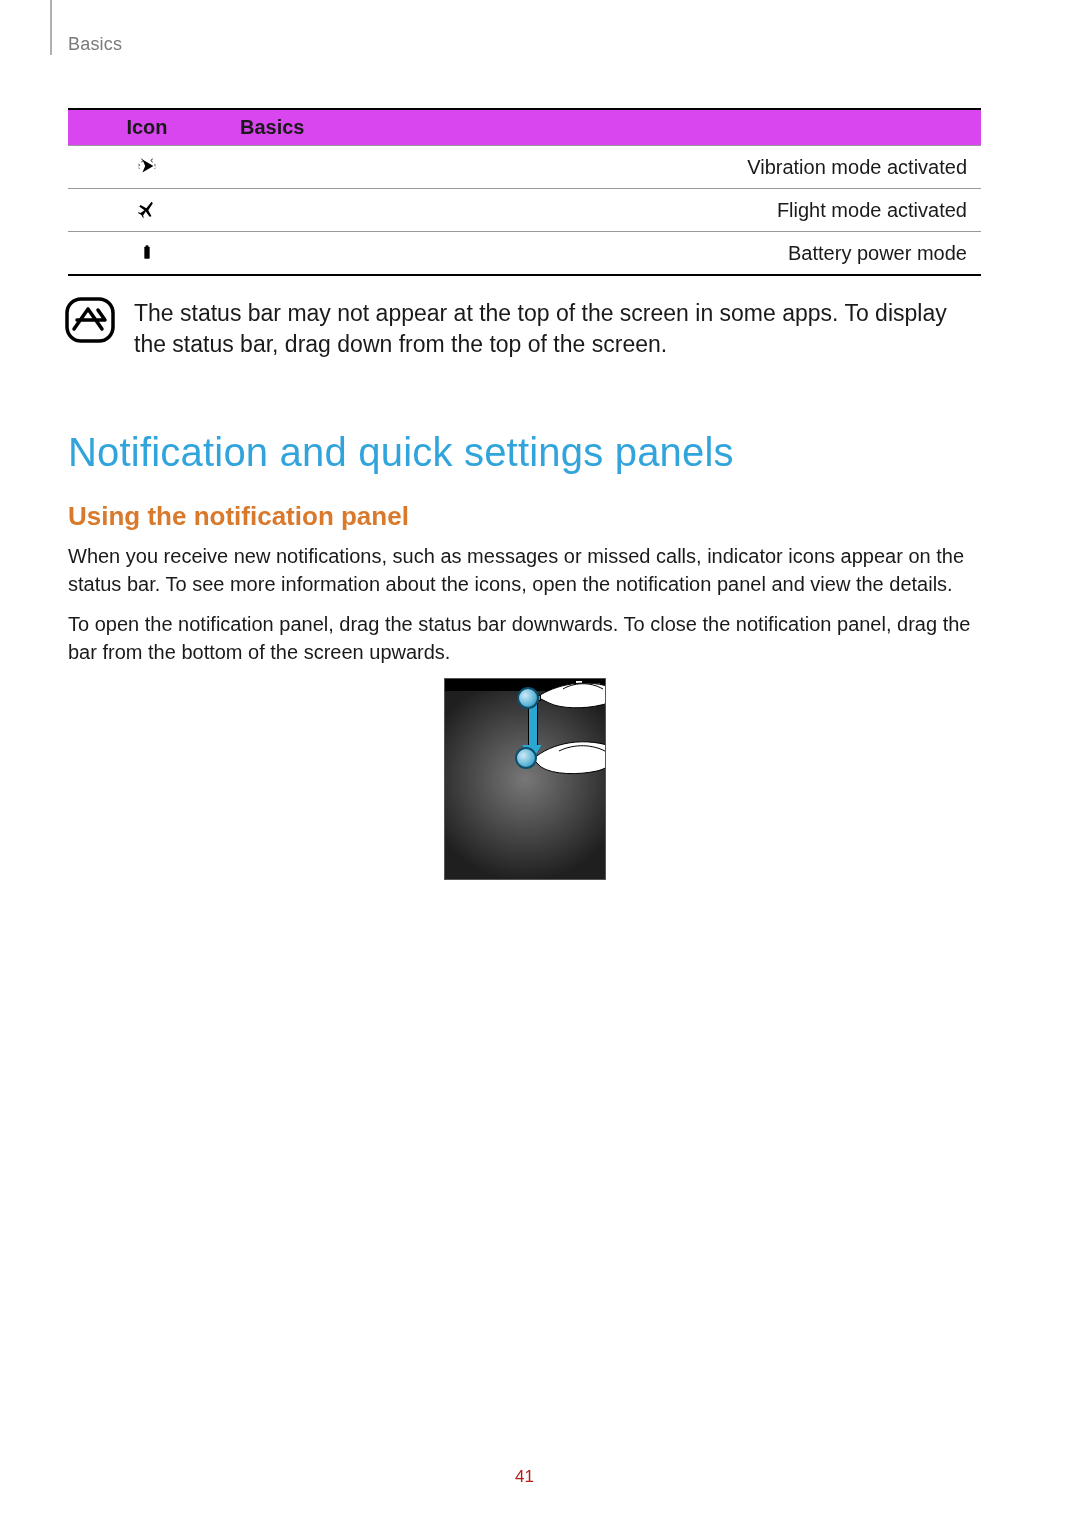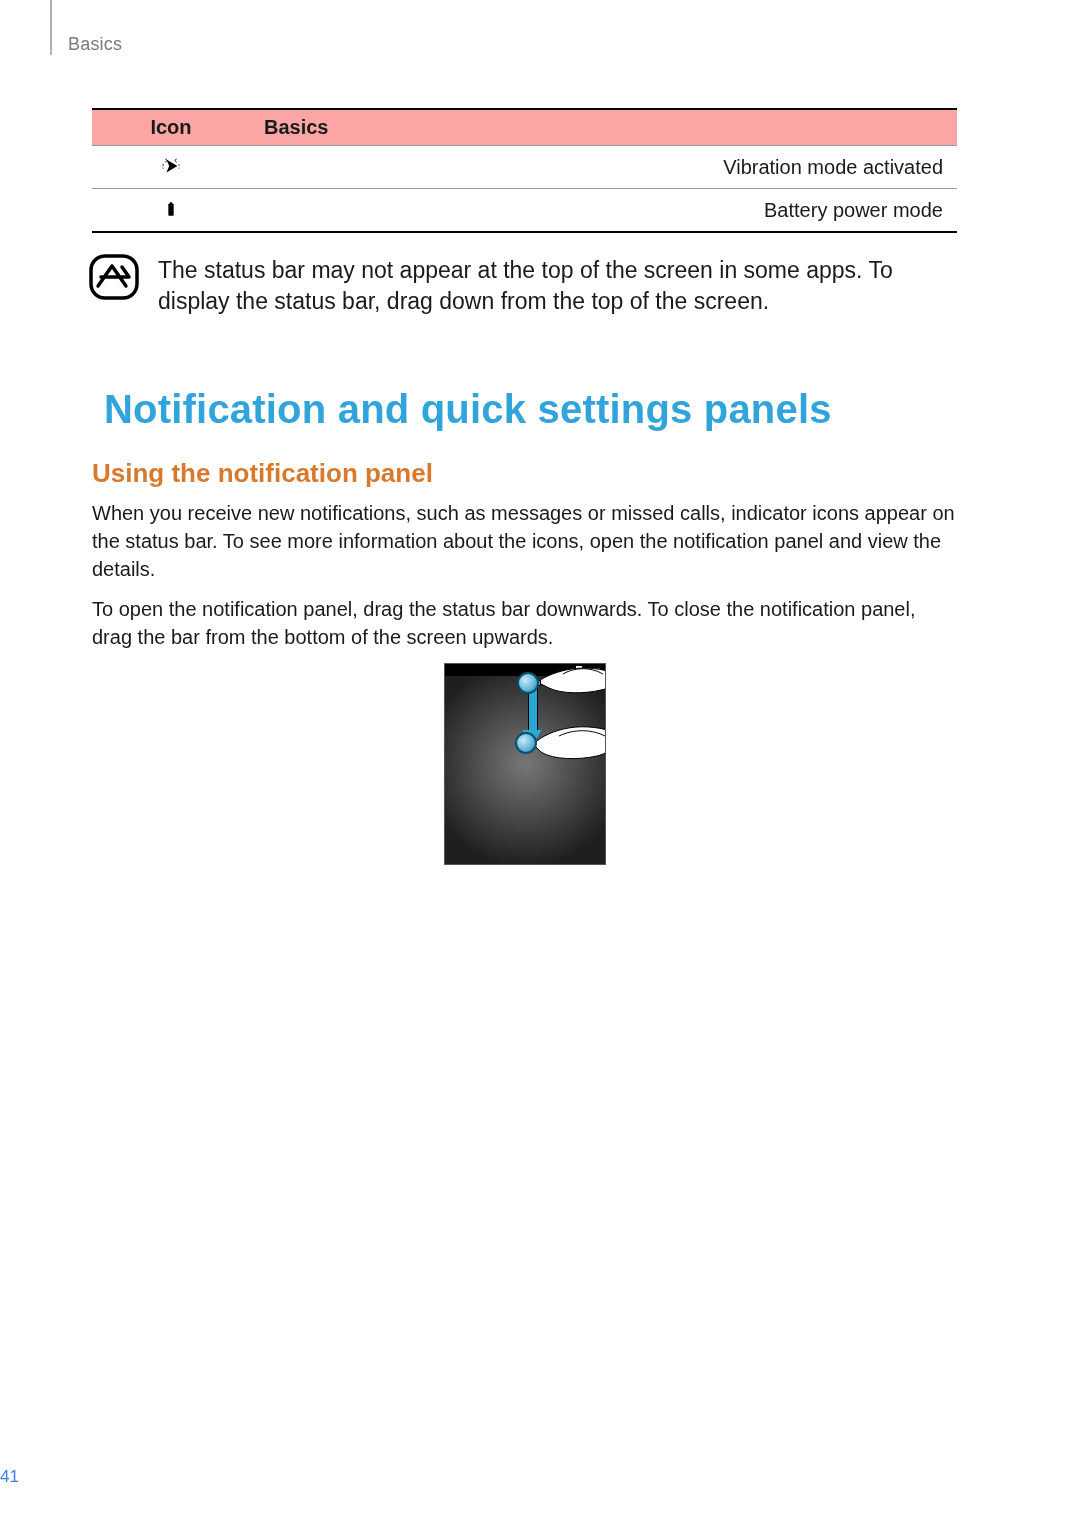--- a/index.html
+++ b/index.html
@@ -6,21 +6,21 @@
     margin: 0;
     padding: 0;
     background: #fff;
     font-family: "Segoe UI", "Myriad Pro", Arial, sans-serif;
     color: #1a1a1a;
   }
   .page {
     width: 1049px;
     height: 1527px;
     box-sizing: border-box;
-    padding: 0 92px;
+    padding: 0 68px;
     position: relative;
   }
   .header-rule {
     position: absolute;
     top: 0;
     left: 50px;
     width: 2px;
     height: 55px;
     background: #b0b0b0;
   }
@@ -36,21 +36,21 @@
     padding-top: 108px;
   }
 
   
   table.icon-table {
     width: 100%;
     border-collapse: collapse;
     font-size: 20px;
   }
   table.icon-table th {
-    background: #fca5a5;
+    background: #d946ef;
     font-weight: 700;
     text-align: left;
     padding: 6px 14px;
     border-top: 2px solid #000;
     border-bottom: 1px solid #999;
   }
   table.icon-table th.icon-col { width: 130px; text-align: center; }
   table.icon-table td {
     padding: 6px 14px;
     border-bottom: 1px solid #999;
@@ -83,23 +83,23 @@
   }
   .note-text {
     font-size: 23px;
     line-height: 1.35;
     padding-top: 2px;
   }
 
   
   h1.section {
     color: #32a4dc;
-    font-weight: 700;
+    font-weight: 400;
     font-size: 40px;
-    margin: 70px 0 26px 12px;
+    margin: 70px 0 26px 0;
     letter-spacing: .2px;
   }
   h2.subsection {
     color: #d9792b;
     font-weight: 700;
     font-size: 26px;
     margin: 5px 0 10px 0;
   }
   p.body {
     font-size: 20px;
@@ -172,22 +172,23 @@
     background: radial-gradient(circle at 35% 35%, #cdeaf6 0%, #5fb5d7 60%, #1976a3 100%);
   }
   .illus .touch.top { top: 8px; left: 72px; }
   .illus .touch.bot { top: 68px; left: 70px; }
   .illus svg.hands { position:absolute; inset:0; }
 
   .page-number {
     position: absolute;
     bottom: 40px;
     left: 0; right: 0;
+    text-align: center;
     font-size: 17px;
-    color: #3b82f6;
+    color: #b91c1c;
   }
 </style>
 </head>
 <body>
 
 <div class="page">
   <div class="header-rule"></div>
   <div class="header-label">Basics</div>
 
   <div class="content">
@@ -203,20 +204,30 @@
         <tr>
           <td class="icon-cell">
             <span class="ico">
               <svg viewBox="0 0 24 24" width="22" height="22" fill="currentColor">
                 <path d="M3 9c0 .6 1 .8 1 2s-1 1.4-1 2 1 .8 1 2H3V9zM21 9v6h-1c0-.6 1-.8 1-2s-1-1.4-1-2 1-.8 1-2h1zM7 5l12 7-12 7 3-7-3-7z"></path>
                 <path d="M6 8l1.5-2L6 4M18 8l-1.5-2L18 4" stroke="currentColor" stroke-width="1" fill="none"></path>
               </svg>
             </span>
           </td>
           <td>Vibration mode activated</td>
+        </tr>
+        <tr>
+          <td class="icon-cell">
+            <span class="ico">
+              <svg viewBox="0 0 24 24" width="22" height="22" fill="currentColor">
+                <path d="M21 14l-7-2-2-9h-2l1 9-7 2v2l7-1-1 5-2 1v1l4-1 4 1v-1l-2-1-1-5 7 1z" transform="rotate(45 12 12)"></path>
+              </svg>
+            </span>
+          </td>
+          <td>Flight mode activated</td>
         </tr>
         <tr>
           <td class="icon-cell">
             <span class="ico">
               <svg viewBox="0 0 24 24" width="16" height="22" fill="currentColor">
                 <rect x="8" y="4" width="8" height="18" rx="1"></rect>
                 <rect x="10" y="2" width="4" height="3"></rect>
               </svg>
             </span>
           </td>

